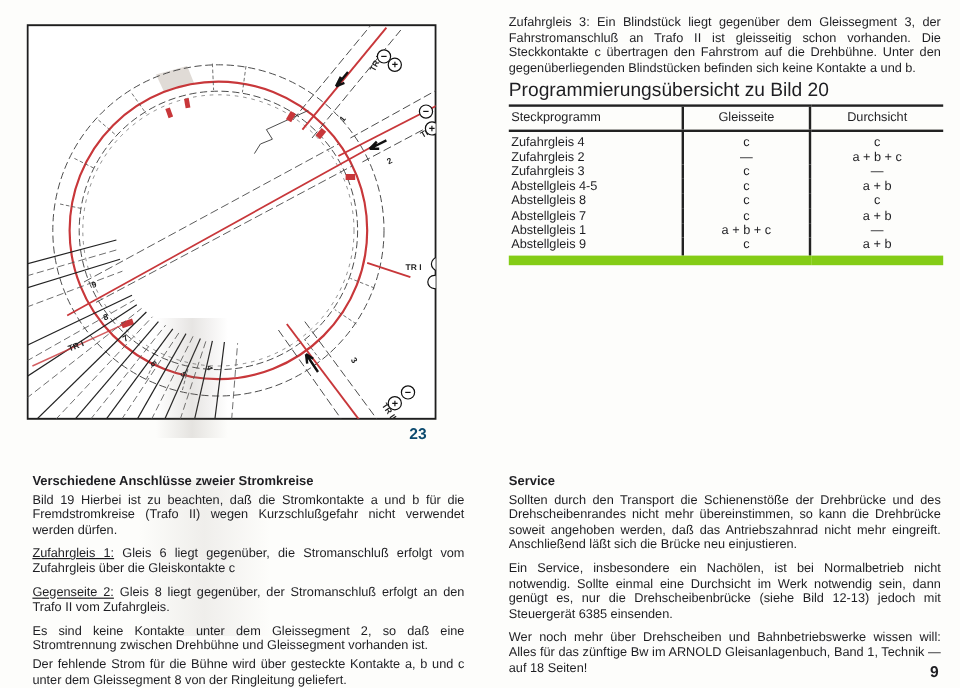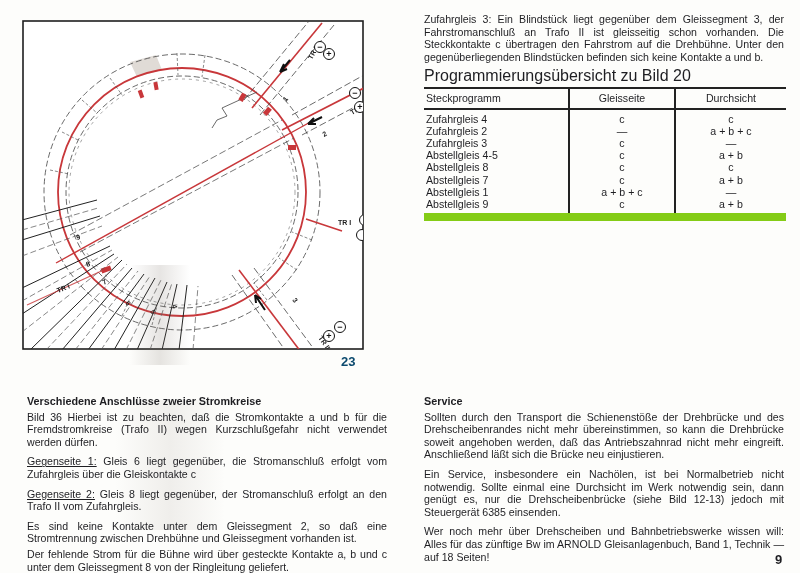--- a/index.html
+++ b/index.html
@@ -217,22 +217,22 @@
         <td class="c">c</td>
         <td class="c">a + b</td>
       </tr>
     </tbody>
   </table>
 </div>
 
 <div class="shade2"></div>
 <div class="left-text">
   <h3>Verschiedene Anschlüsse zweier Stromkreise</h3>
-  <p class="para">Bild 36  Hierbei ist zu beachten, daß die Stromkontakte a und b für die Fremdstromkreise (Trafo II) wegen Kurzschlußgefahr nicht verwendet werden dürfen.</p>
-  <p class="para"><span class="ul">Gegenseite 1:</span><span> Gleis 6 liegt gegenüber, die Stromanschluß erfolgt vom Zufahrgleis über die Gleiskontakte c</span></p>
+  <p class="para">Bild 19  Hierbei ist zu beachten, daß die Stromkontakte a und b für die Fremdstromkreise (Trafo II) wegen Kurzschlußgefahr nicht verwendet werden dürfen.</p>
+  <p class="para"><span class="ul">Zufahrgleis 1:</span><span> Gleis 6 liegt gegenüber, die Stromanschluß erfolgt vom Zufahrgleis über die Gleiskontakte c</span></p>
   <p class="para"><span class="ul">Gegenseite 2:</span><span> Gleis 8 liegt gegenüber, der Stromanschluß erfolgt an den Trafo II vom Zufahrgleis.</span></p>
   <p class="para" style="margin-bottom:3px">Es sind keine Kontakte unter dem Gleissegment 2, so daß eine Stromtrennung zwischen Drehbühne und Gleissegment vorhanden ist.</p>
   <p class="para">Der fehlende Strom für die Bühne wird über gesteckte Kontakte a, b und c unter dem Gleissegment 8 von der Ringleitung geliefert.</p>
 </div>
 
 <div class="bottom-right">
   <h3>Service</h3>
   <p class="para">Sollten durch den Transport die Schienenstöße der Drehbrücke und des Drehscheibenrandes nicht mehr übereinstimmen, so kann die Drehbrücke soweit angehoben werden, daß das Antriebszahnrad nicht mehr eingreift. Anschließend läßt sich die Brücke neu einjustieren.</p>
   <p class="para">Ein Service, insbesondere ein Nachölen, ist bei Normalbetrieb nicht notwendig. Sollte einmal eine Durchsicht im Werk notwendig sein, dann genügt es, nur die Drehscheibenbrücke (siehe Bild 12-13) jedoch mit Steuergerät 6385 einsenden.</p>
   <p class="para">Wer noch mehr über Drehscheiben und Bahnbetriebswerke wissen will: Alles für das zünftige Bw im ARNOLD Gleisanlagenbuch, Band 1, Technik — auf 18 Seiten!</p>

